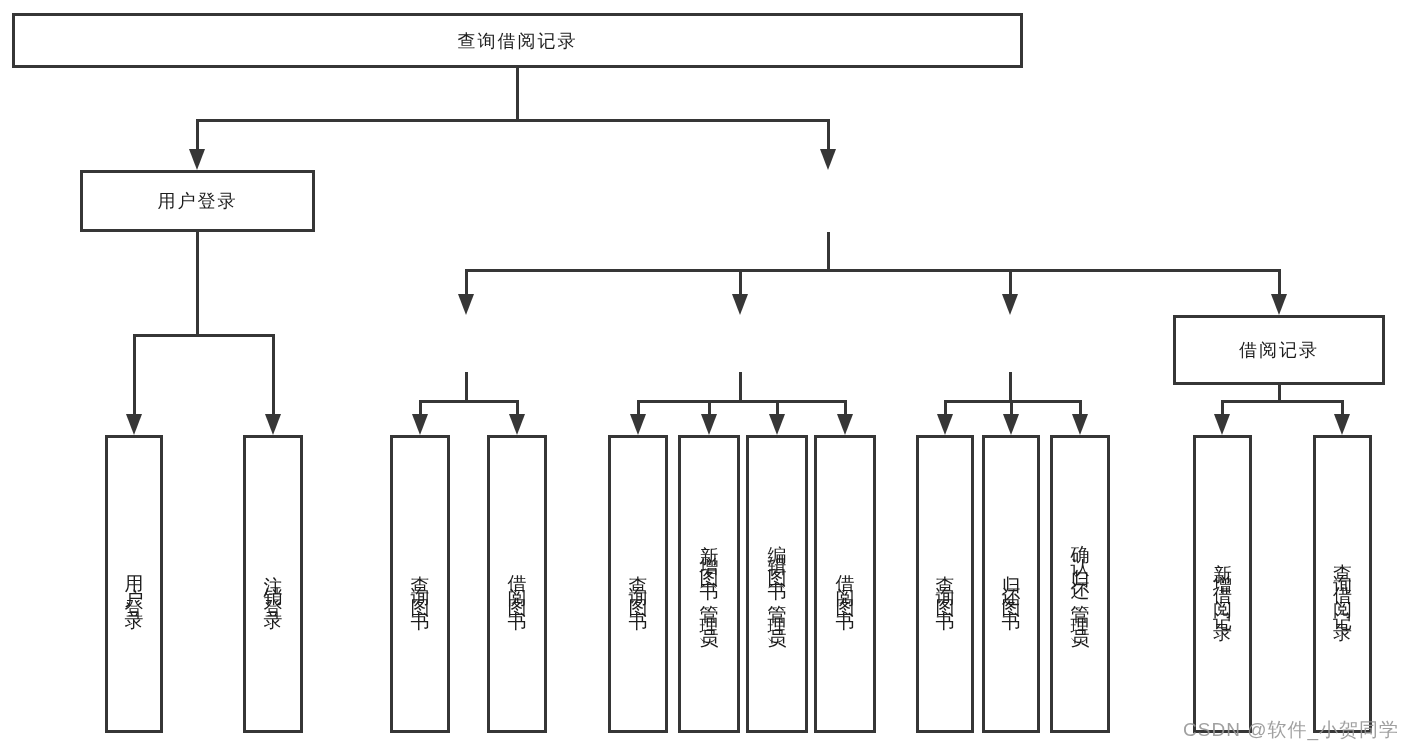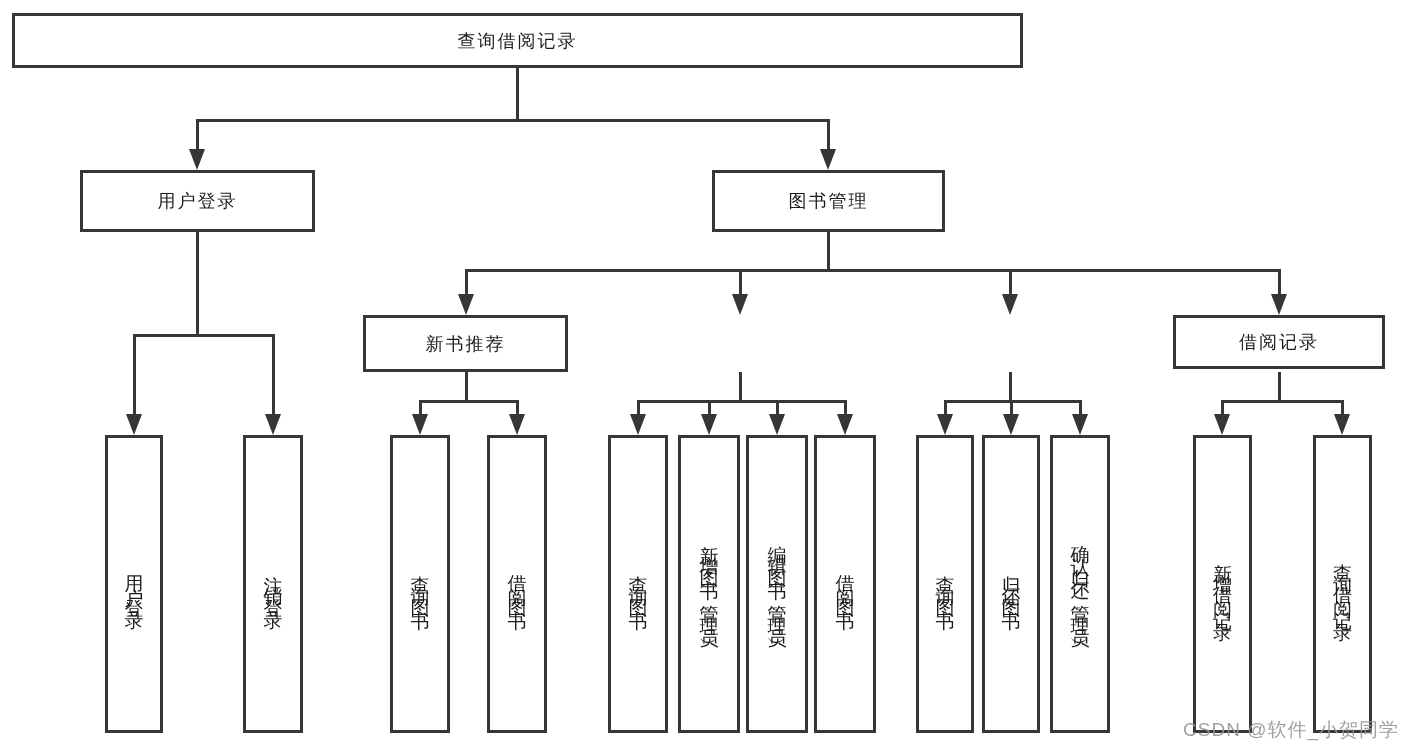--- a/index.html
+++ b/index.html
@@ -115,27 +115,21 @@
     <div class="arrowhead" style="left: 1003px; top: 414px;"></div>
     <div class="arrowhead" style="left: 1072px; top: 414px;"></div>
     <div class="arrowhead" style="left: 1214px; top: 414px;"></div>
     <div class="arrowhead" style="left: 1334px; top: 414px;"></div>
     <div class="node" style="left: 12px; top: 13px; width: 1011px; height: 55px;">
       <span class="lbl">查询借阅记录</span>
     </div>
     <div class="node" style="left: 80px; top: 170px; width: 235px; height: 62px;">
       <span class="lbl">用户登录</span>
     </div>
-    <div class="node" style="left: 712px; top: 170px; width: 233px; height: 62px;">
-      <span class="lbl">图书管理</span>
-    </div>
-    <div class="node" style="left: 363px; top: 315px; width: 205px; height: 57px;">
-      <span class="lbl">新书推荐</span>
-    </div>
-    <div class="node" style="left: 1173px; top: 315px; width: 212px; height: 54px;">
+    <div class="node" style="left: 1173px; top: 315px; width: 212px; height: 70px;">
       <span class="lbl">借阅记录</span>
     </div>
     <div class="node v" style="left: 105px; top: 435px; width: 58px; height: 298px;">
       <span class="lbl">用户登录</span>
     </div>
     <div class="node v" style="left: 243px; top: 435px; width: 60px; height: 298px;">
       <span class="lbl">注销登录</span>
     </div>
     <div class="node v" style="left: 390px; top: 435px; width: 60px; height: 298px;">
       <span class="lbl">查询图书</span>

